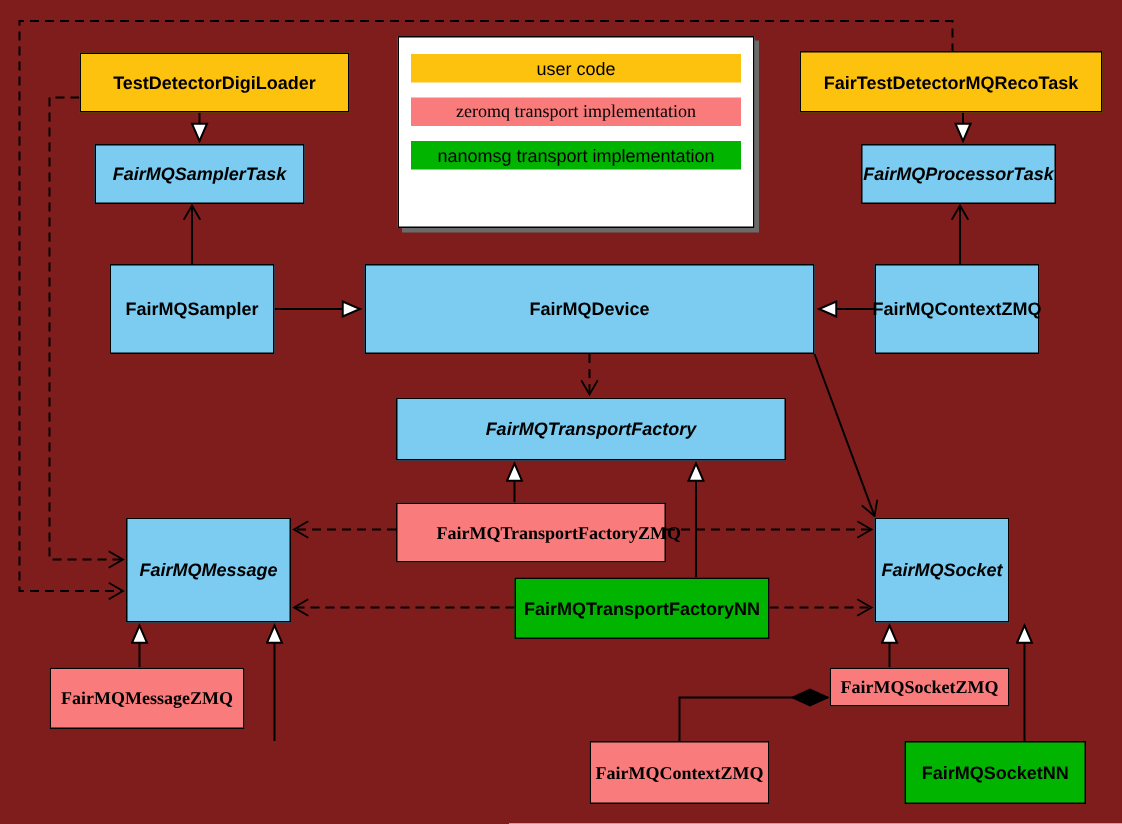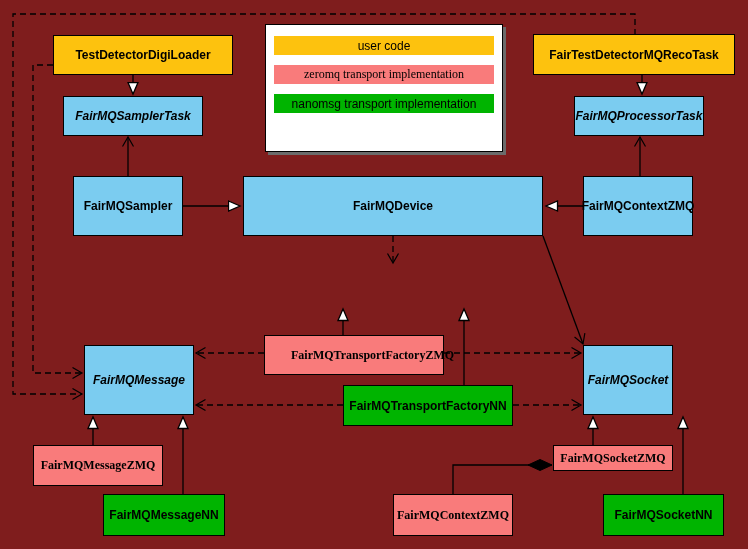--- a/index.html
+++ b/index.html
@@ -90,32 +90,32 @@
   <div class="node c-blue abstract" style="left:63px;top:96px;width:140px;height:40px;">FairMQSamplerTask</div>
 
   <div class="node c-blue abstract" style="left:574px;top:96px;width:130px;height:40px;">FairMQProcessorTask</div>
 
   <div class="node c-blue" style="left:73px;top:176px;width:110px;height:60px;">FairMQSampler</div>
 
   <div class="node c-blue" style="left:243px;top:176px;width:300px;height:60px;">FairMQDevice</div>
 
   <div class="node c-blue" style="left:583px;top:176px;width:110px;height:60px;">FairMQContextZMQ</div>
 
+  <div class="node c-blue abstract" style="left:264px;top:265px;width:260px;height:42px;">FairMQTransportFactory</div>
 
   <div class="node c-red" style="left:264px;top:335px;width:180px;height:40px;padding-left:37px;">FairMQTransportFactoryZMQ</div>
 
   <div class="node c-green" style="left:343px;top:385px;width:170px;height:41px;">FairMQTransportFactoryNN</div>
 
   <div class="node c-blue abstract" style="left:84px;top:345px;width:110px;height:70px;">FairMQMessage</div>
 
   <div class="node c-blue abstract" style="left:583px;top:345px;width:90px;height:70px;">FairMQSocket</div>
 
   <div class="node c-red" style="left:33px;top:445px;width:130px;height:41px;">FairMQMessageZMQ</div>
 
-  <div class="node c-green" style="left:103px;top:494px;width:122px;height:42px;">FairMQMessageNN</div>
 
   <div class="node c-red" style="left:393px;top:494px;width:120px;height:42px;">FairMQContextZMQ</div>
 
   <div class="node c-red" style="left:553px;top:445px;width:120px;height:26px;">FairMQSocketZMQ</div>
 
   <div class="node c-green" style="left:603px;top:494px;width:121px;height:42px;">FairMQSocketNN</div>
 
 </div>
 
 </body></html>

